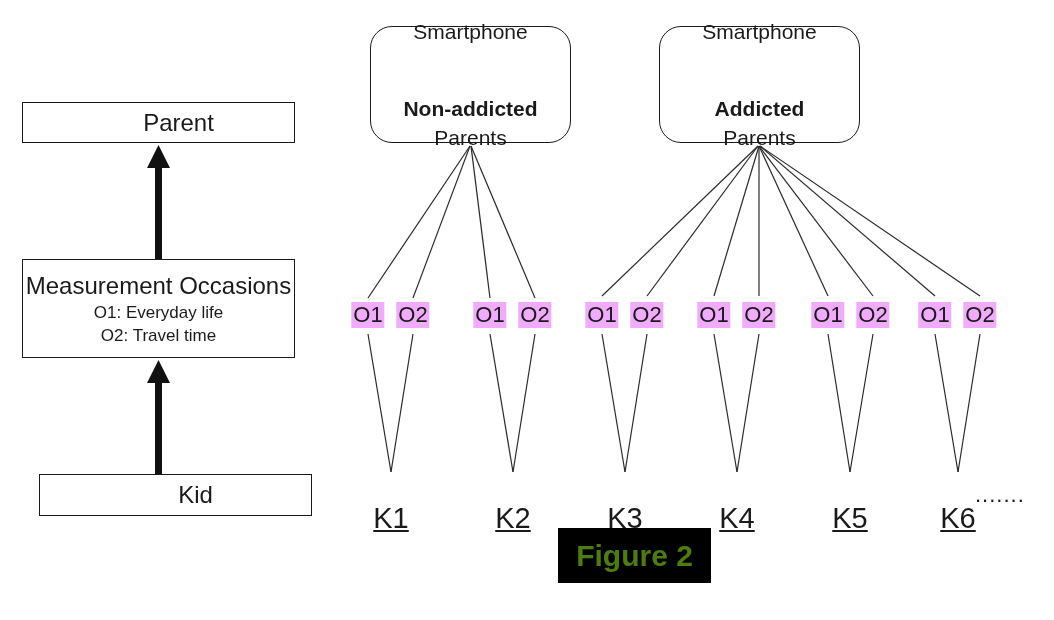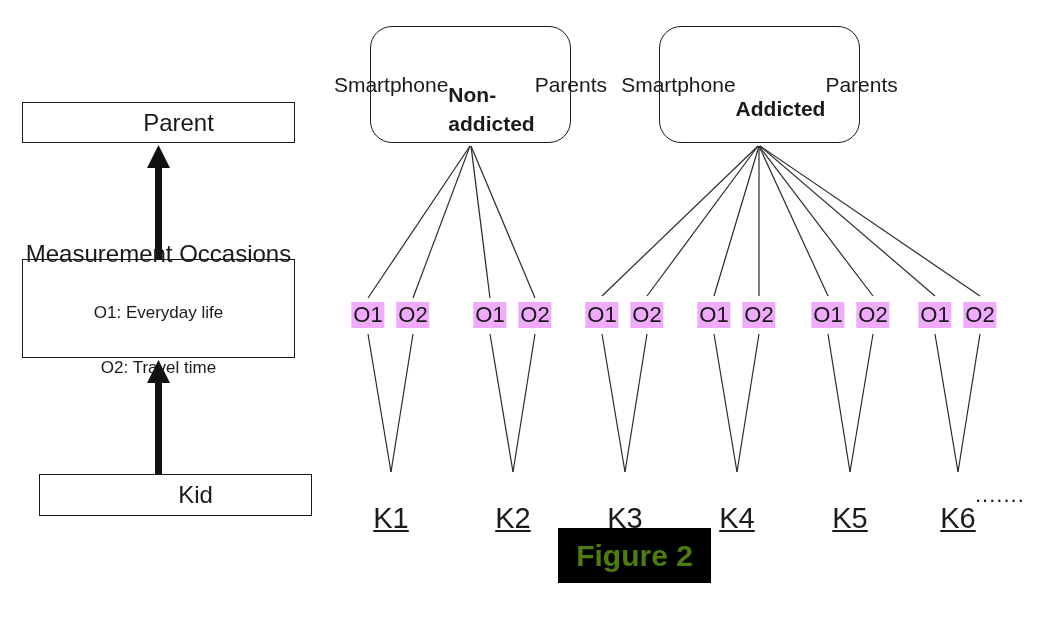--- a/index.html
+++ b/index.html
@@ -23,33 +23,33 @@
     border: 1.6px solid #1a1a1a;
     background: #ffffff;
     display: flex;
     align-items: center;
     justify-content: center;
     z-index: 2;
     padding-left: 40px;
   }
   .parent-box   { left: 22px;  top: 102px; width: 273px; height: 41px; font-size: 24px; }
   .kid-box      { left: 22px;  top: 474px; width: 273px; height: 42px; font-size: 24px; margin-left: 17px; }
-  .measure-box  { left: 22px;  top: 259px; width: 273px; height: 99px; flex-direction: column; padding: 6px 2px; gap: 32px; }
+  .measure-box  { left: 22px;  top: 259px; width: 273px; height: 99px; flex-direction: column; padding: 6px 2px; }
   .measure-title { font-size: 24px; line-height: 30px; }
   .measure-sub   { font-size: 17px; line-height: 23px; }
   .group-box {
     position: absolute;
     top: 26px;
     width: 201px;
     height: 117px;
     border: 1.6px solid #1a1a1a;
     border-radius: 22px;
     background: #ffffff;
     display: flex;
-    flex-direction: row;
+    flex-direction: column;
     align-items: center;
     justify-content: center;
     font-size: 21px;
     line-height: 29px;
     z-index: 2;
   }
   .group-box .bold-line { font-weight: bold; margin-top: 48px; }
   .group-1 { left: 370px; }
   .group-2 { left: 659px; }
   .occ-label {

